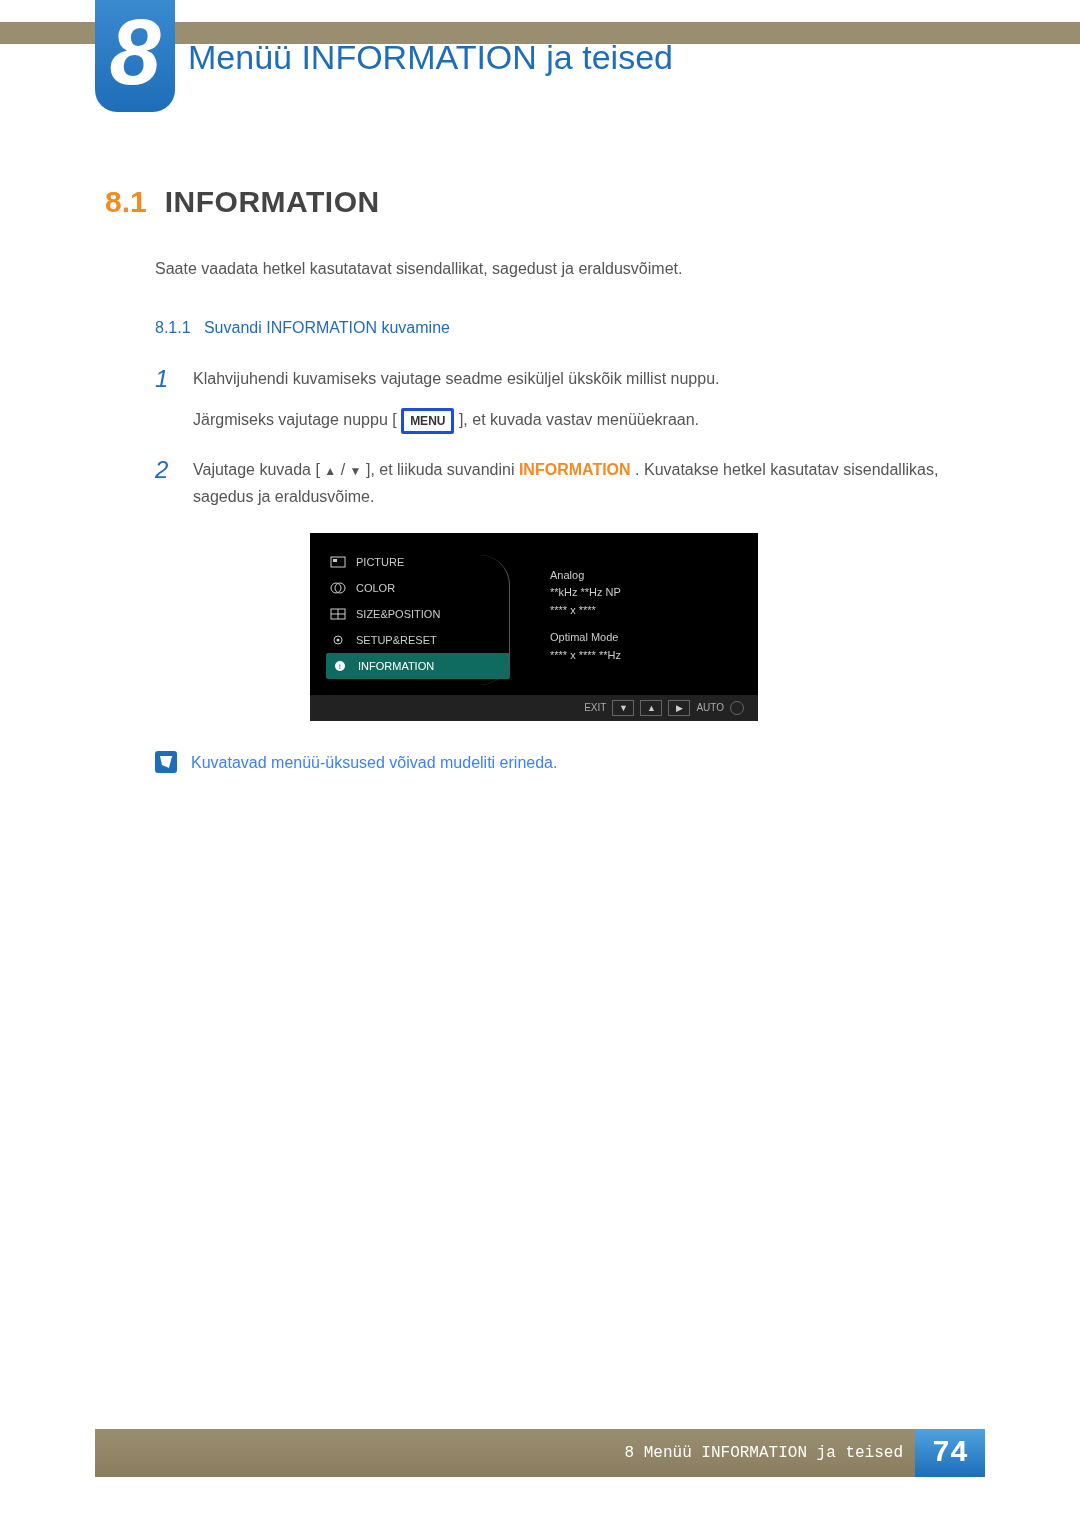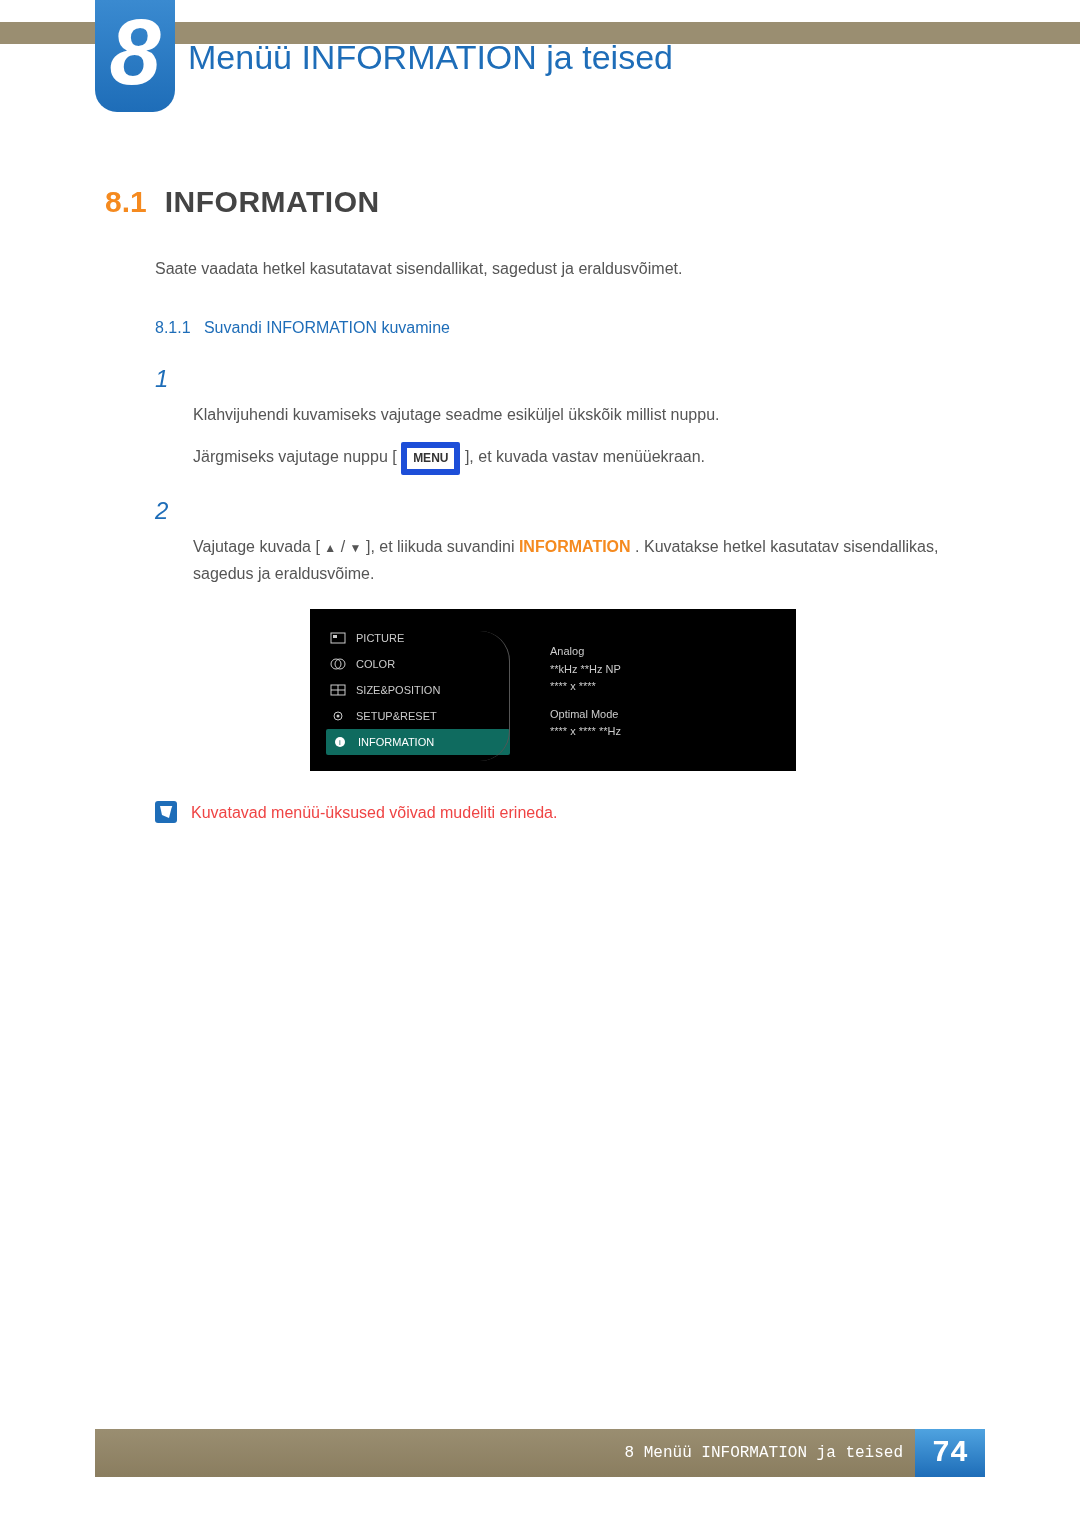--- a/index.html
+++ b/index.html
@@ -40,33 +40,33 @@
     position: absolute;
     top: 185px; left: 105px; right: 95px;
   }
   .h1-number { color: #f58a1f; font-size: 30px; font-weight: bold; text-align: right; }
   .h1-text { color: #444; font-size: 30px; font-weight: bold; letter-spacing: 0.5px; }
   .h1-row { display: flex; gap: 18px; align-items: baseline; margin-bottom: 38px; }
   .para { font-size: 16px; color: #555; margin-left: 50px; margin-bottom: 38px; line-height: 1.5; }
   .h2-row { margin-left: 50px; margin-bottom: 28px; color: #1e6db8; font-size: 16px; }
   .step { display:flex; gap:18px; margin-left:50px; margin-bottom:22px; }
   .step-num { color:#1e6db8; font-size:24px; font-style:italic; width:20px; flex-shrink:0; }
-  .step-body { font-size:16px; color:#555; line-height:1.7;margin-top:36px; }
+  .step-body { font-size:16px; color:#555; line-height:1.7; }
   .menu-chip {
-    display:inline-block; border:6px solid #1d4ed8; padding:0 6px;
+    display:inline-block; border:3px solid #1d4ed8; padding:0 6px;
     font-size:12px; font-weight:bold; color:#333; vertical-align:middle;
     border-radius:2px;
   }
   .tri-up::before { content:"▲"; font-size:12px; }
   .tri-down::before { content:"▼"; font-size:12px; }
   .kw { color:#f58a1f; font-weight:bold; }
 
   .osd-wrap { margin-left:205px; margin-top:10px; margin-bottom:30px; }
   .osd {
-    width: 486px; background:#000; color:#bbb; font-size:12px;
+    width: 448px; background:#000; color:#bbb; font-size:12px;
     padding: 16px 0 0 0;
   }
   .osd-list { padding: 0 20px 16px 20px; display:flex; }
   .osd-left { width:180px; border-right:none; position:relative; }
   .osd-curve {
     position:absolute; right:0; top:6px; width:30px; height:130px;
     border-right:1px solid #555; border-radius:0 60px 60px 0;
   }
   .osd-item { display:flex; align-items:center; gap:10px; height:26px; font-size:11px; color:#ccc; }
   .osd-item.sel { background:#0f6b5f; color:#fff; padding:0 6px; border-radius:2px; margin-left:-4px; }
@@ -80,21 +80,21 @@
   }
   .osd-btn { width:22px; height:16px; border:1px solid #666; display:inline-flex; align-items:center; justify-content:center; font-size:9px; color:#ccc; }
   .osd-round { width:14px; height:14px; border:1px solid #666; border-radius:50%; display:inline-block; position:relative; }
 
   .note-row { display:flex; gap:14px; margin-left:50px; align-items:flex-start; }
   .note-ico {
     width:22px; height:22px; background:#1e6db8; border-radius:3px;
     display:flex; align-items:center; justify-content:center; flex-shrink:0;
   }
   .note-ico svg { width:16px; height:16px; }
-  .note-text { font-size:16px; color:#ef4444; line-height:1.5; }
+  .note-text { font-size:16px; color:#3b82f6; line-height:1.5; }
 
   .footer { position:absolute; bottom:50px; left:95px; right:95px; }
   .footer-bar {
     height:48px; background:linear-gradient(#9a8e71,#8a7d5f);
     display:flex; justify-content:flex-end; align-items:center;font-family:Liberation Mono, monospace;
   }
   .footer-text { color:#fff; font-size:16px; font-weight:500; }
   .footer-num {
     background:linear-gradient(#4fa3e0,#1e6db8);
     color:#fff; font-size:30px; font-weight:bold;
@@ -200,20 +200,28 @@
         </div>
         <div class="osd-right">
           <div>Analog</div>
           <div>**kHz **Hz NP</div>
           <div>**** x ****</div>
           <div style="height:10px"></div>
           <div>Optimal Mode</div>
           <div>**** x ****   **Hz</div>
         </div>
       </div>
+      <div class="osd-bar">
+        <span>EXIT</span>
+        <span class="osd-btn">▼</span>
+        <span class="osd-btn">▲</span>
+        <span class="osd-btn">▶</span>
+        <span>AUTO</span>
+        <span class="osd-round"></span>
+      </div>
     </div>
   </div>
 
   <div class="note-row">
     <span class="note-ico">
       <svg viewBox="0 0 16 16">
           <path d="M2 2 L14 2 L11 14 L4 11 Z" fill="#fff"></path>
           <path d="M11 6 L14 2" stroke="#fff" fill="none"></path>
         </svg>
     </span>

